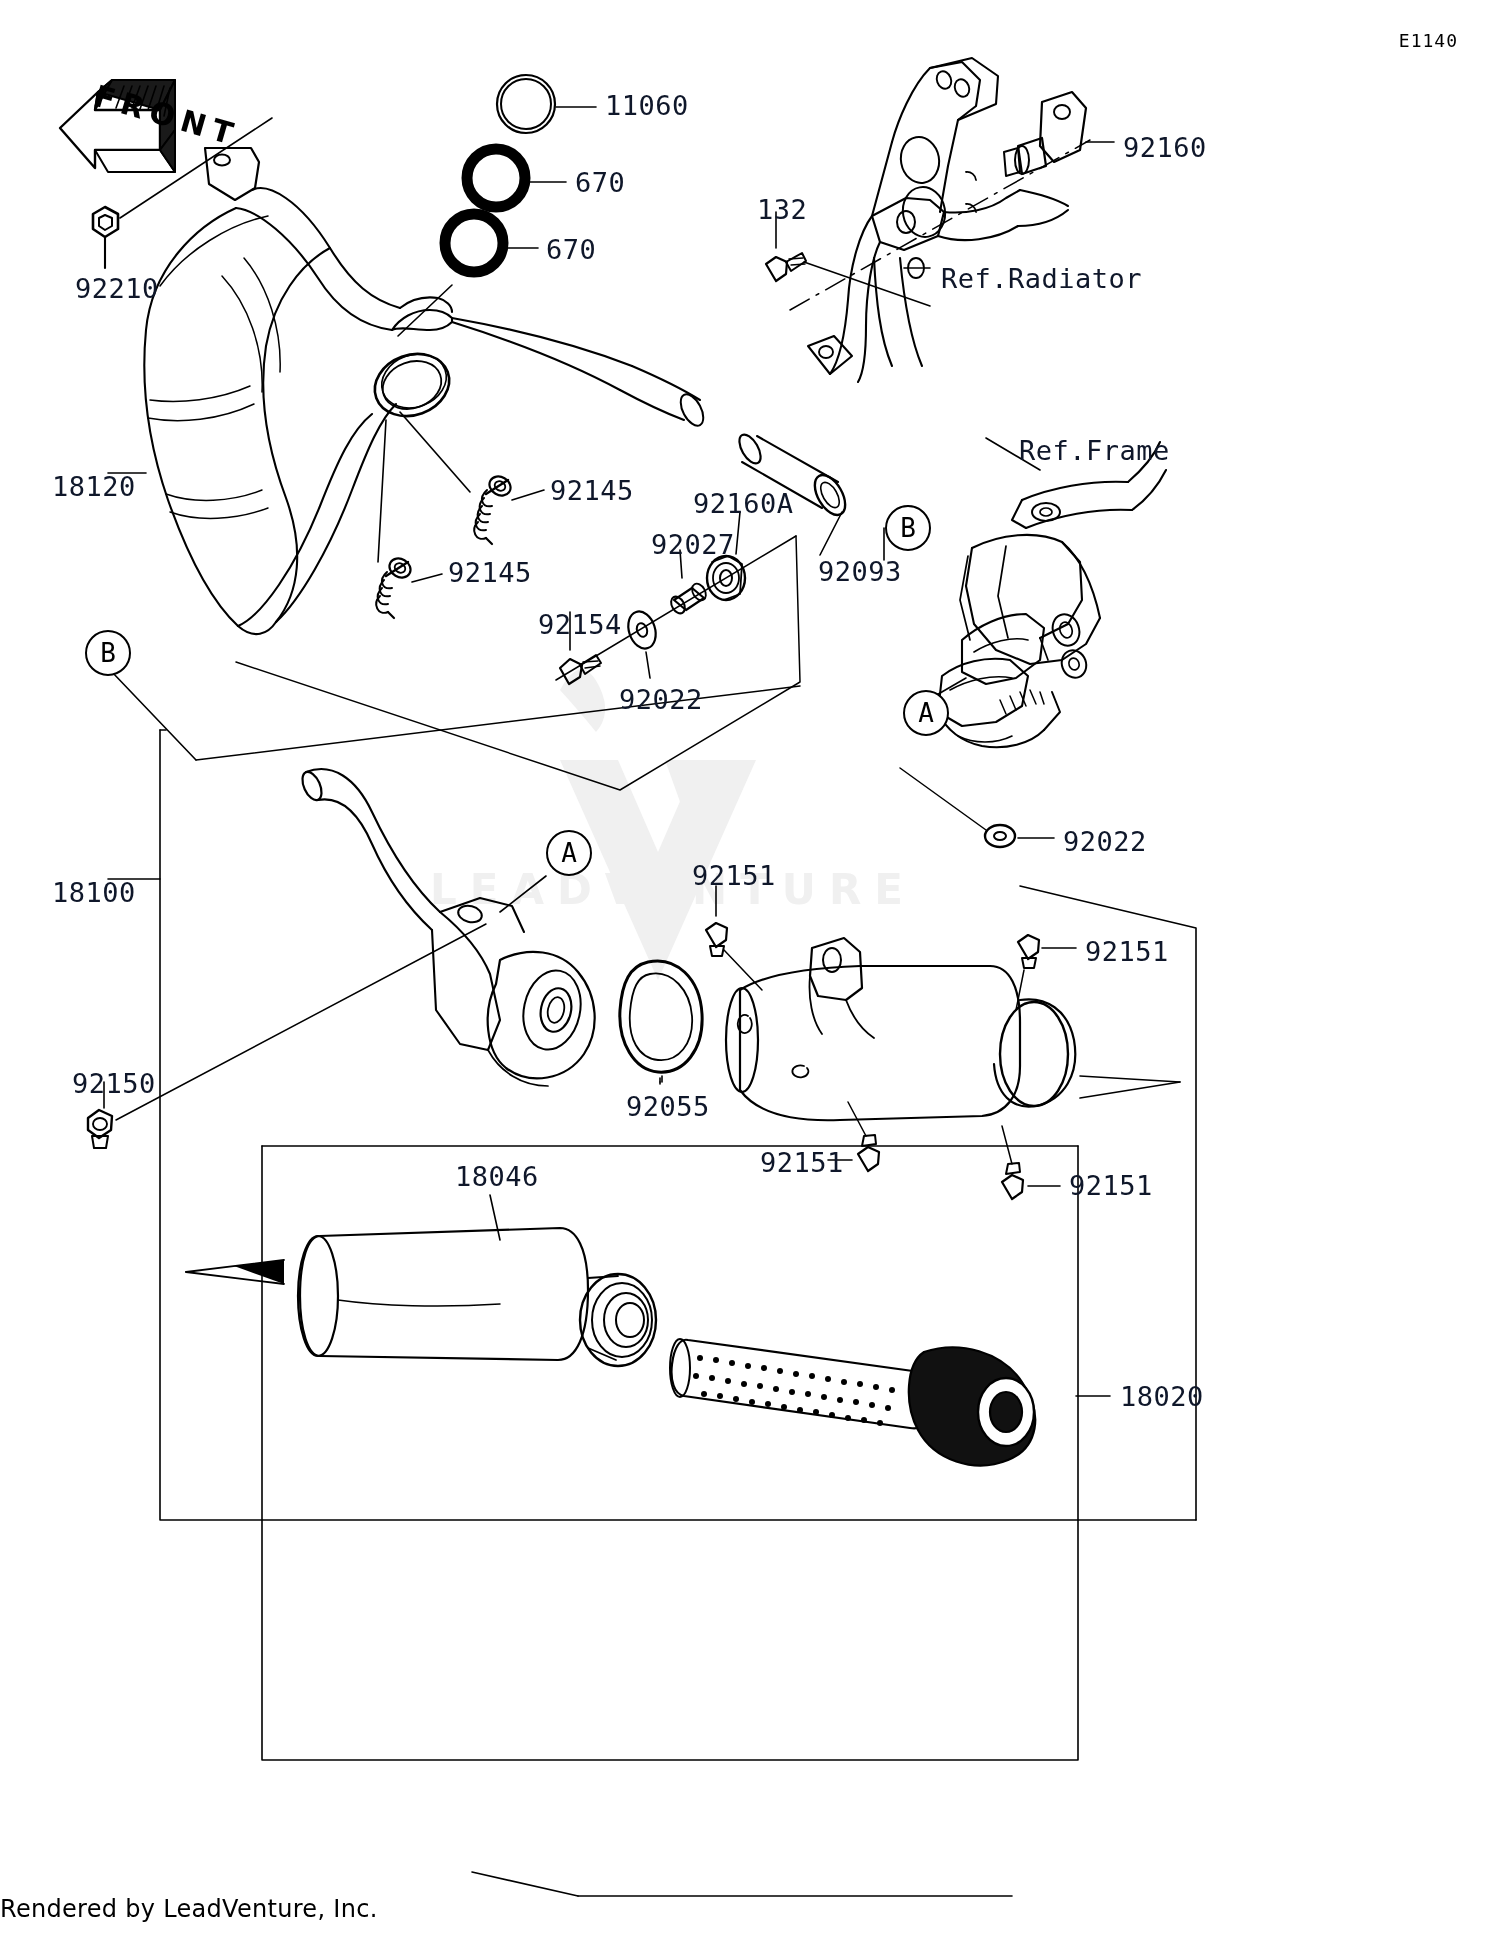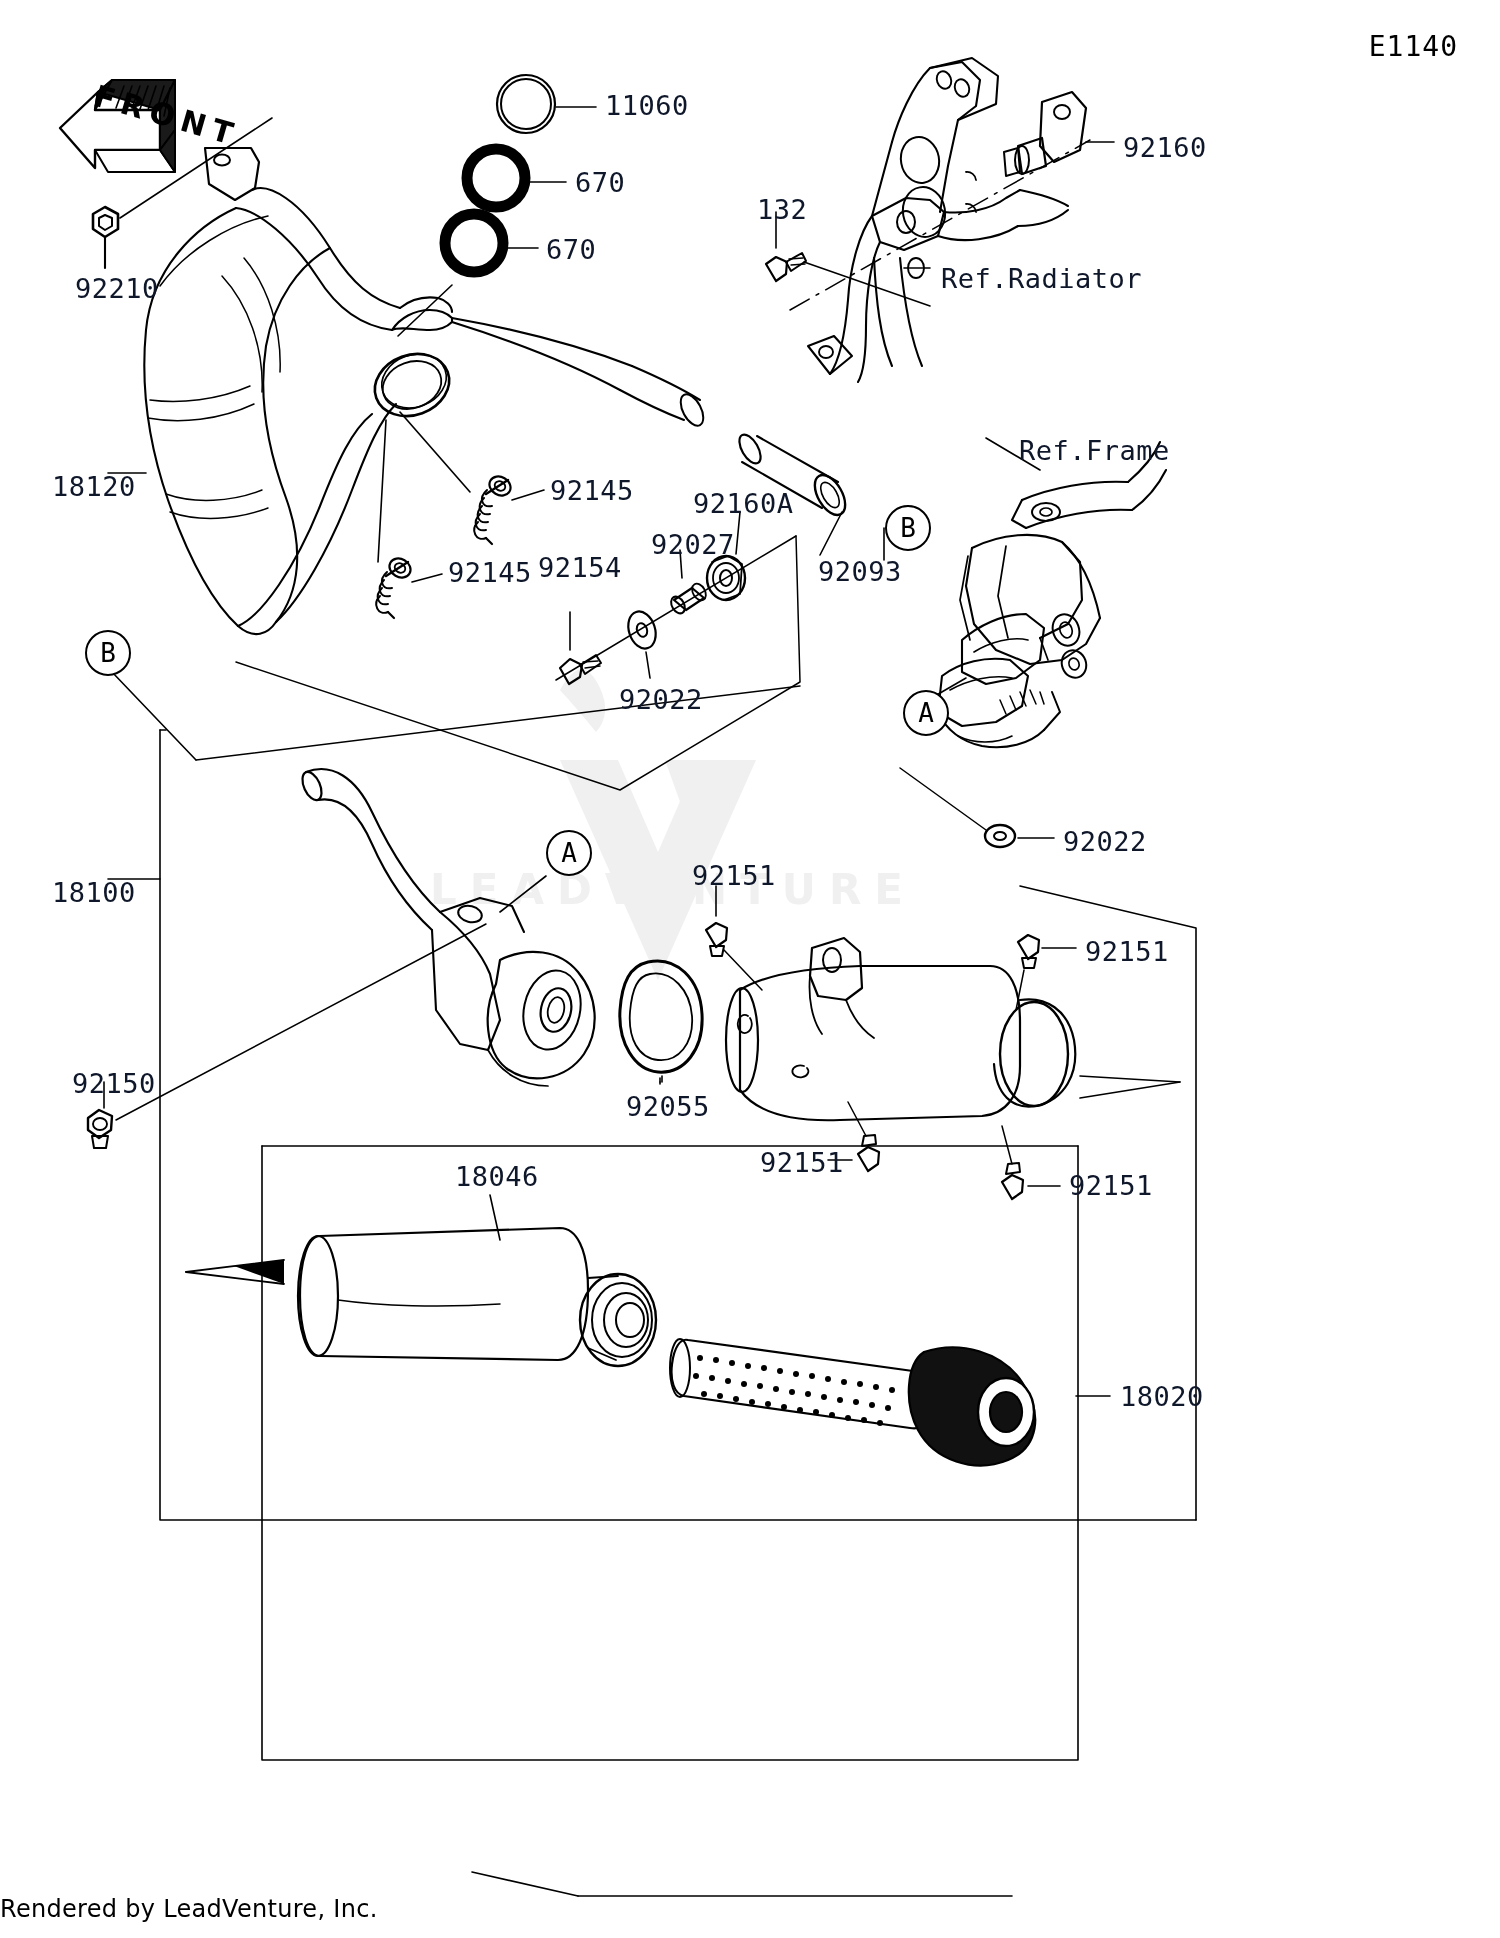--- a/index.html
+++ b/index.html
@@ -16,21 +16,21 @@
     font-family:"DejaVu Sans Mono","Liberation Mono",monospace;
     font-size:27px;
     color:#0f172a;
     white-space:nowrap;
     letter-spacing:0.5px;
     line-height:1;
   }
   .code{
     position:absolute;right:42px;top:30px;
     font-family:"DejaVu Sans Mono","Liberation Mono",monospace;
-    font-size:28px;color:#000;letter-spacing:1px;
+    font-size:18px;color:#000;letter-spacing:1px;
   }
   .credit{
     position:absolute;left:0;top:1895px;width:1500px;
     text-align:left;
     font-family:"DejaVu Sans","Liberation Sans",sans-serif;
     font-size:24px;color:#000;letter-spacing:0.3px;
   }
   .wm{
     position:absolute;
     color:#f0f0f0;
@@ -512,21 +512,21 @@
       <div class="lbl" style="left: 546px; top: 236px;">670</div>
       <div class="lbl" style="left: 1123px; top: 134px;">92160</div>
       <div class="lbl" style="left: 757px; top: 196px;">132</div>
       <div class="lbl" style="left: 941px; top: 265px;">Ref.Radiator</div>
       <div class="lbl" style="left: 75px; top: 275px;">92210</div>
       <div class="lbl" style="left: 52px; top: 473px;">18120</div>
       <div class="lbl" style="left: 550px; top: 477px;">92145</div>
       <div class="lbl" style="left: 448px; top: 559px;">92145</div>
       <div class="lbl" style="left: 693px; top: 490px;">92160A</div>
       <div class="lbl" style="left: 651px; top: 531px;">92027</div>
-      <div class="lbl" style="left: 538px; top: 554px;">92154</div>
+      <div class="lbl" style="left: 538px; top: 611px;">92154</div>
       <div class="lbl" style="left: 619px; top: 686px;">92022</div>
       <div class="lbl" style="left: 818px; top: 558px;">92093</div>
       <div class="lbl" style="left: 991px; top: 437px; margin-left: 28px;">Ref.Frame</div>
       <div class="lbl" style="left: 52px; top: 879px;">18100</div>
       <div class="lbl" style="left: 72px; top: 1070px;">92150</div>
       <div class="lbl" style="left: 1063px; top: 828px;">92022</div>
       <div class="lbl" style="left: 692px; top: 862px;">92151</div>
       <div class="lbl" style="left: 1085px; top: 938px;">92151</div>
       <div class="lbl" style="left: 626px; top: 1093px;">92055</div>
       <div class="lbl" style="left: 760px; top: 1149px;">92151</div>

